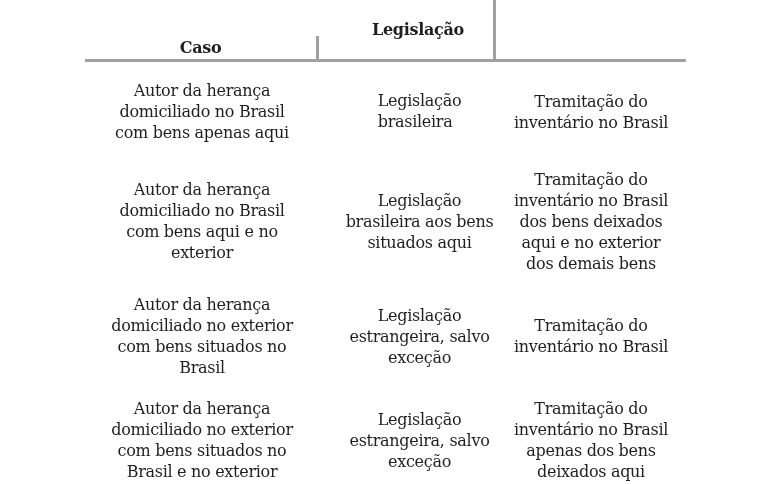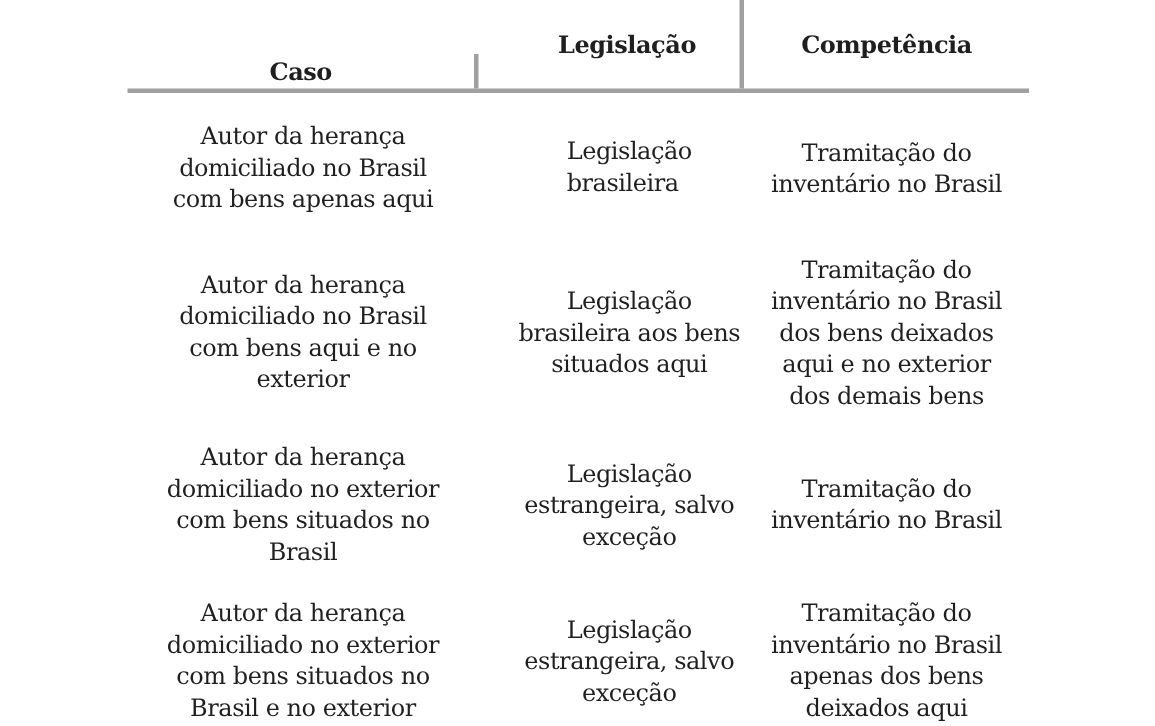--- a/index.html
+++ b/index.html
@@ -64,23 +64,20 @@
 </head>
 <body>
 
 <div class="table">
   <div class="row header-row">
     <div class="cell col-1">
       <span class="cell-text">Caso</span>
     </div>
     <div class="cell col-2">
       <span class="cell-text">Legislação</span>
-    </div>
-    <div class="cell col-3">
-      <span class="cell-text">Competência</span>
     </div>
   </div>
 
   <div class="row r1">
     <div class="cell col-1">
       <span class="cell-text">Autor da herança
 domiciliado no Brasil
 com bens apenas aqui</span>
     </div>
     <div class="cell col-2">

